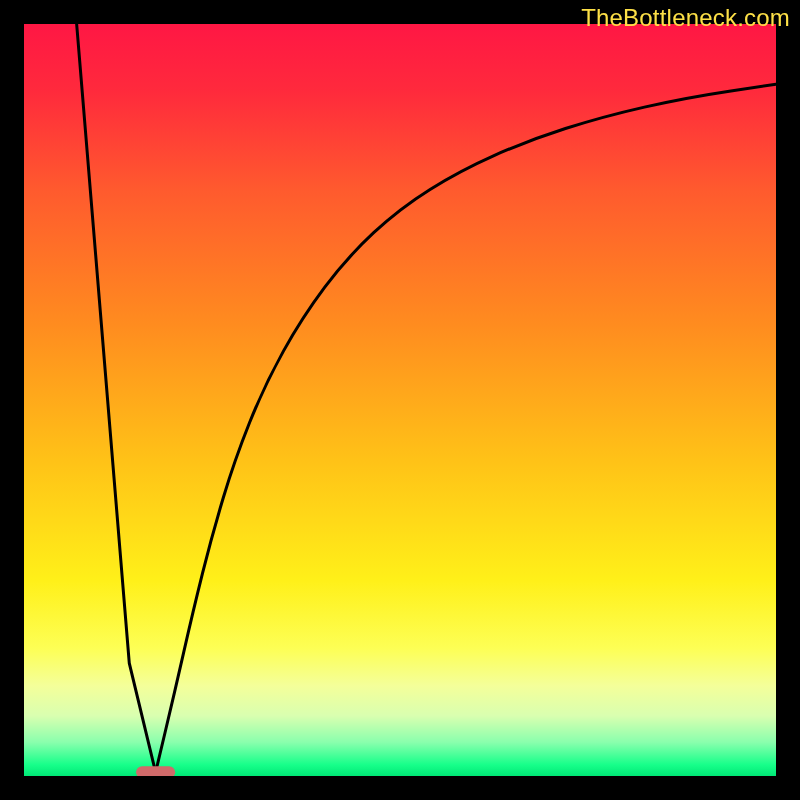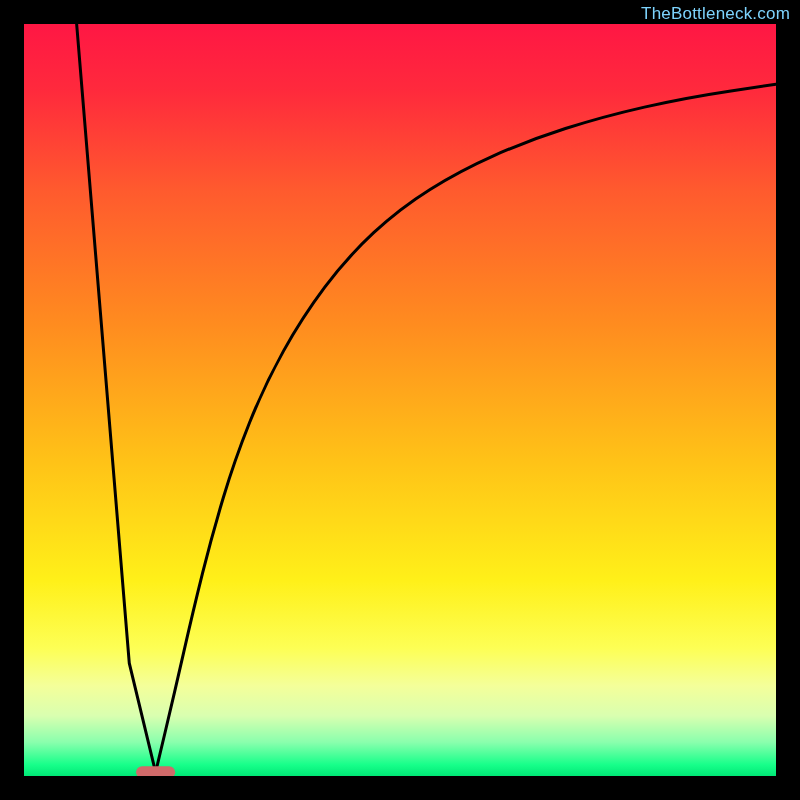--- a/index.html
+++ b/index.html
@@ -23,22 +23,22 @@
     position: absolute;
     left: 0;
     top: 0;
     width: 752px;
     height: 752px;
   }
   .watermark {
     position: absolute;
     top: 4px;
     right: 10px;
-    color: #7dd3fc;
-    font-size: 17px;
+    color: #fde047;
+    font-size: 24px;
     font-weight: 500;
     letter-spacing: 0.2px;
     user-select: none;
   }
   svg { display: block; }
 </style>
 </head>
 <body>
 
 <div class="frame">

